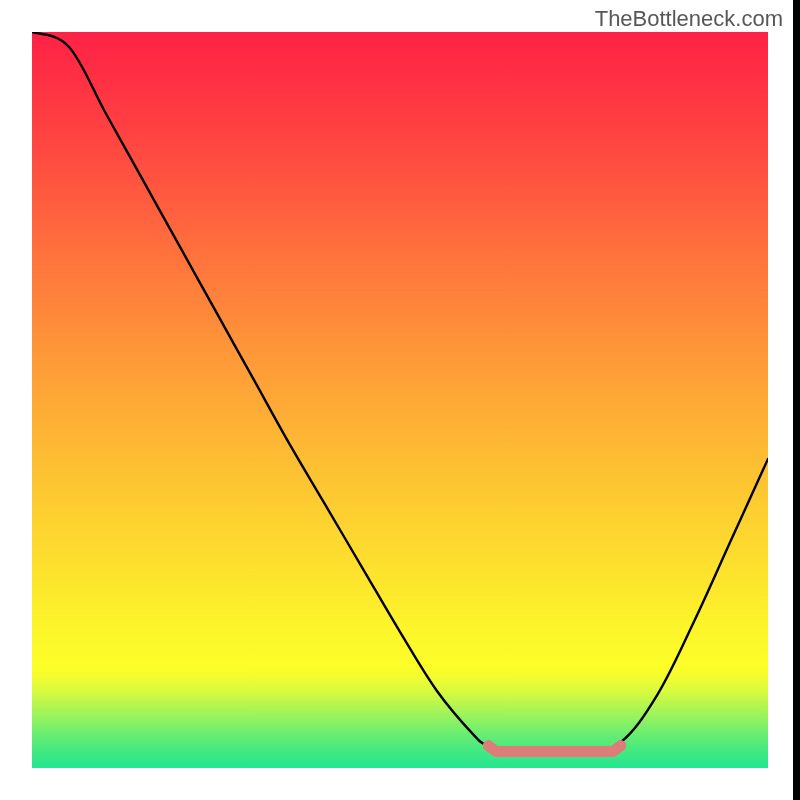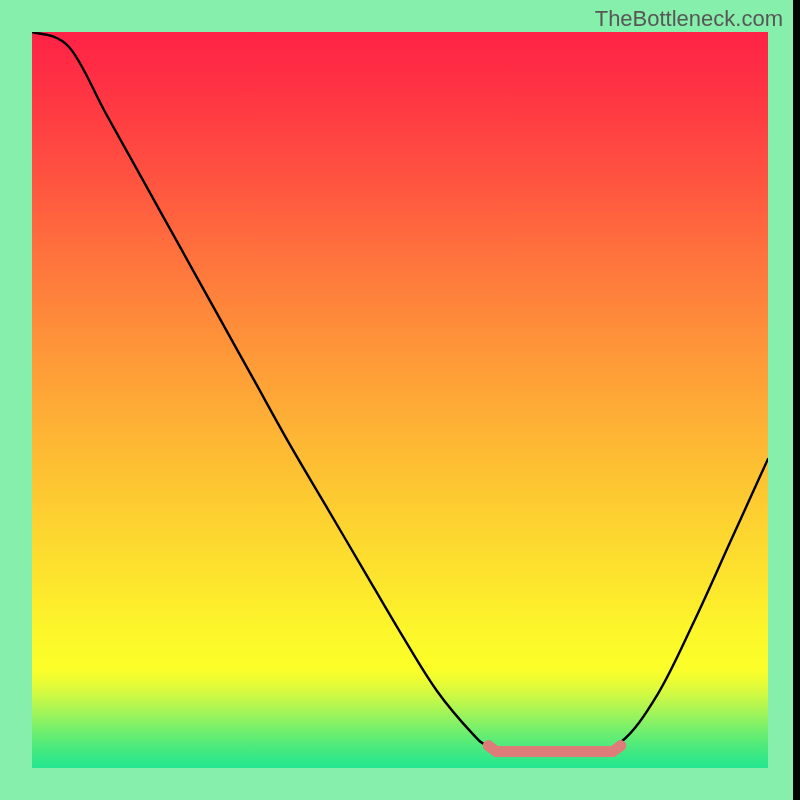--- a/index.html
+++ b/index.html
@@ -1,17 +1,17 @@
 <!DOCTYPE html>
 <html><head>
 <meta charset="utf-8">
 <style>
   * { margin: 0; padding: 0; box-sizing: border-box; }
   html, body { width: 800px; height: 800px; background: #000; overflow: hidden; font-family: Arial, sans-serif; }
-  .container { position: relative; width: 793px; height: 800px; background: #86efac; text-align: right; }
+  .container { position: relative; width: 793px; height: 800px; background: #ffffff; text-align: right; }
   .watermark { position: absolute; top: 6px; right: 10px; color: #575756; font-size: 22px; font-weight: 500; z-index: 10; }
   .plot-wrap { position: absolute; left: 32px; top: 32px; width: 736px; height: 736px; }
   .plot { width: 736px; height: 736px; display: block; }
 </style>
 </head>
 <body>
 <div class="container">
   <div class="watermark">TheBottleneck.com</div>
   <div class="plot-wrap">
     <svg class="plot" viewBox="0 0 736 736" preserveAspectRatio="none">

